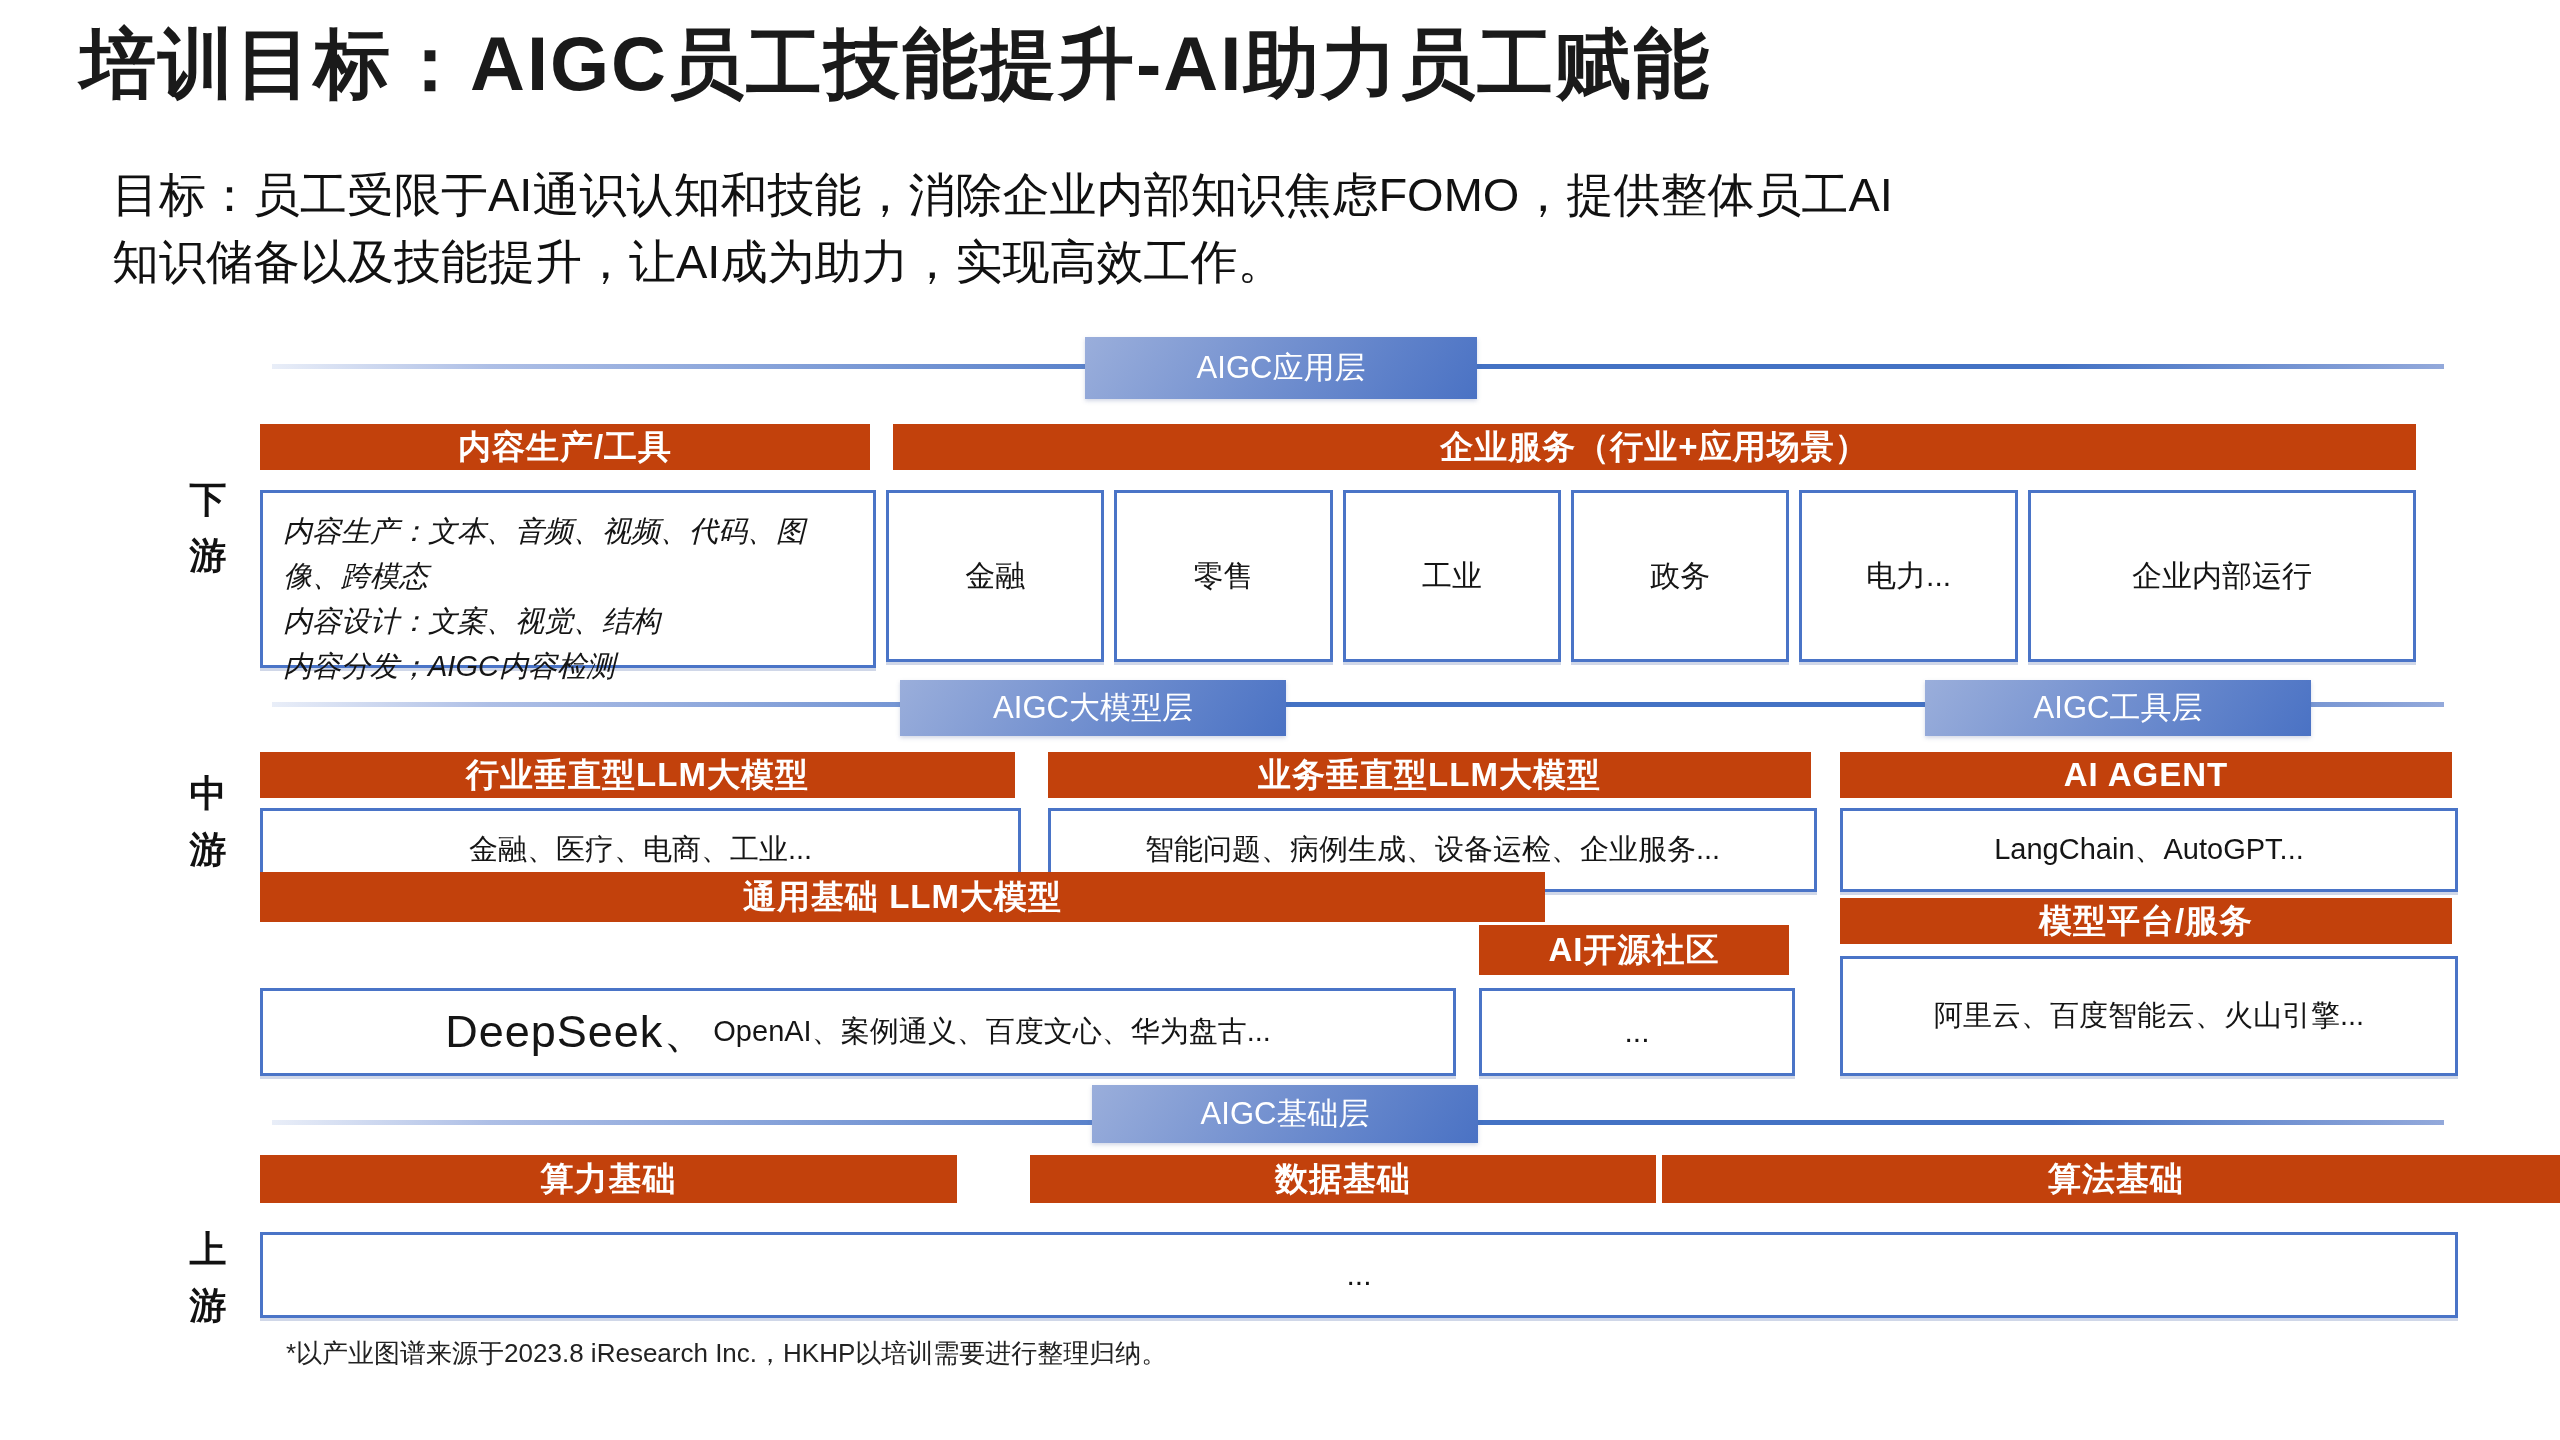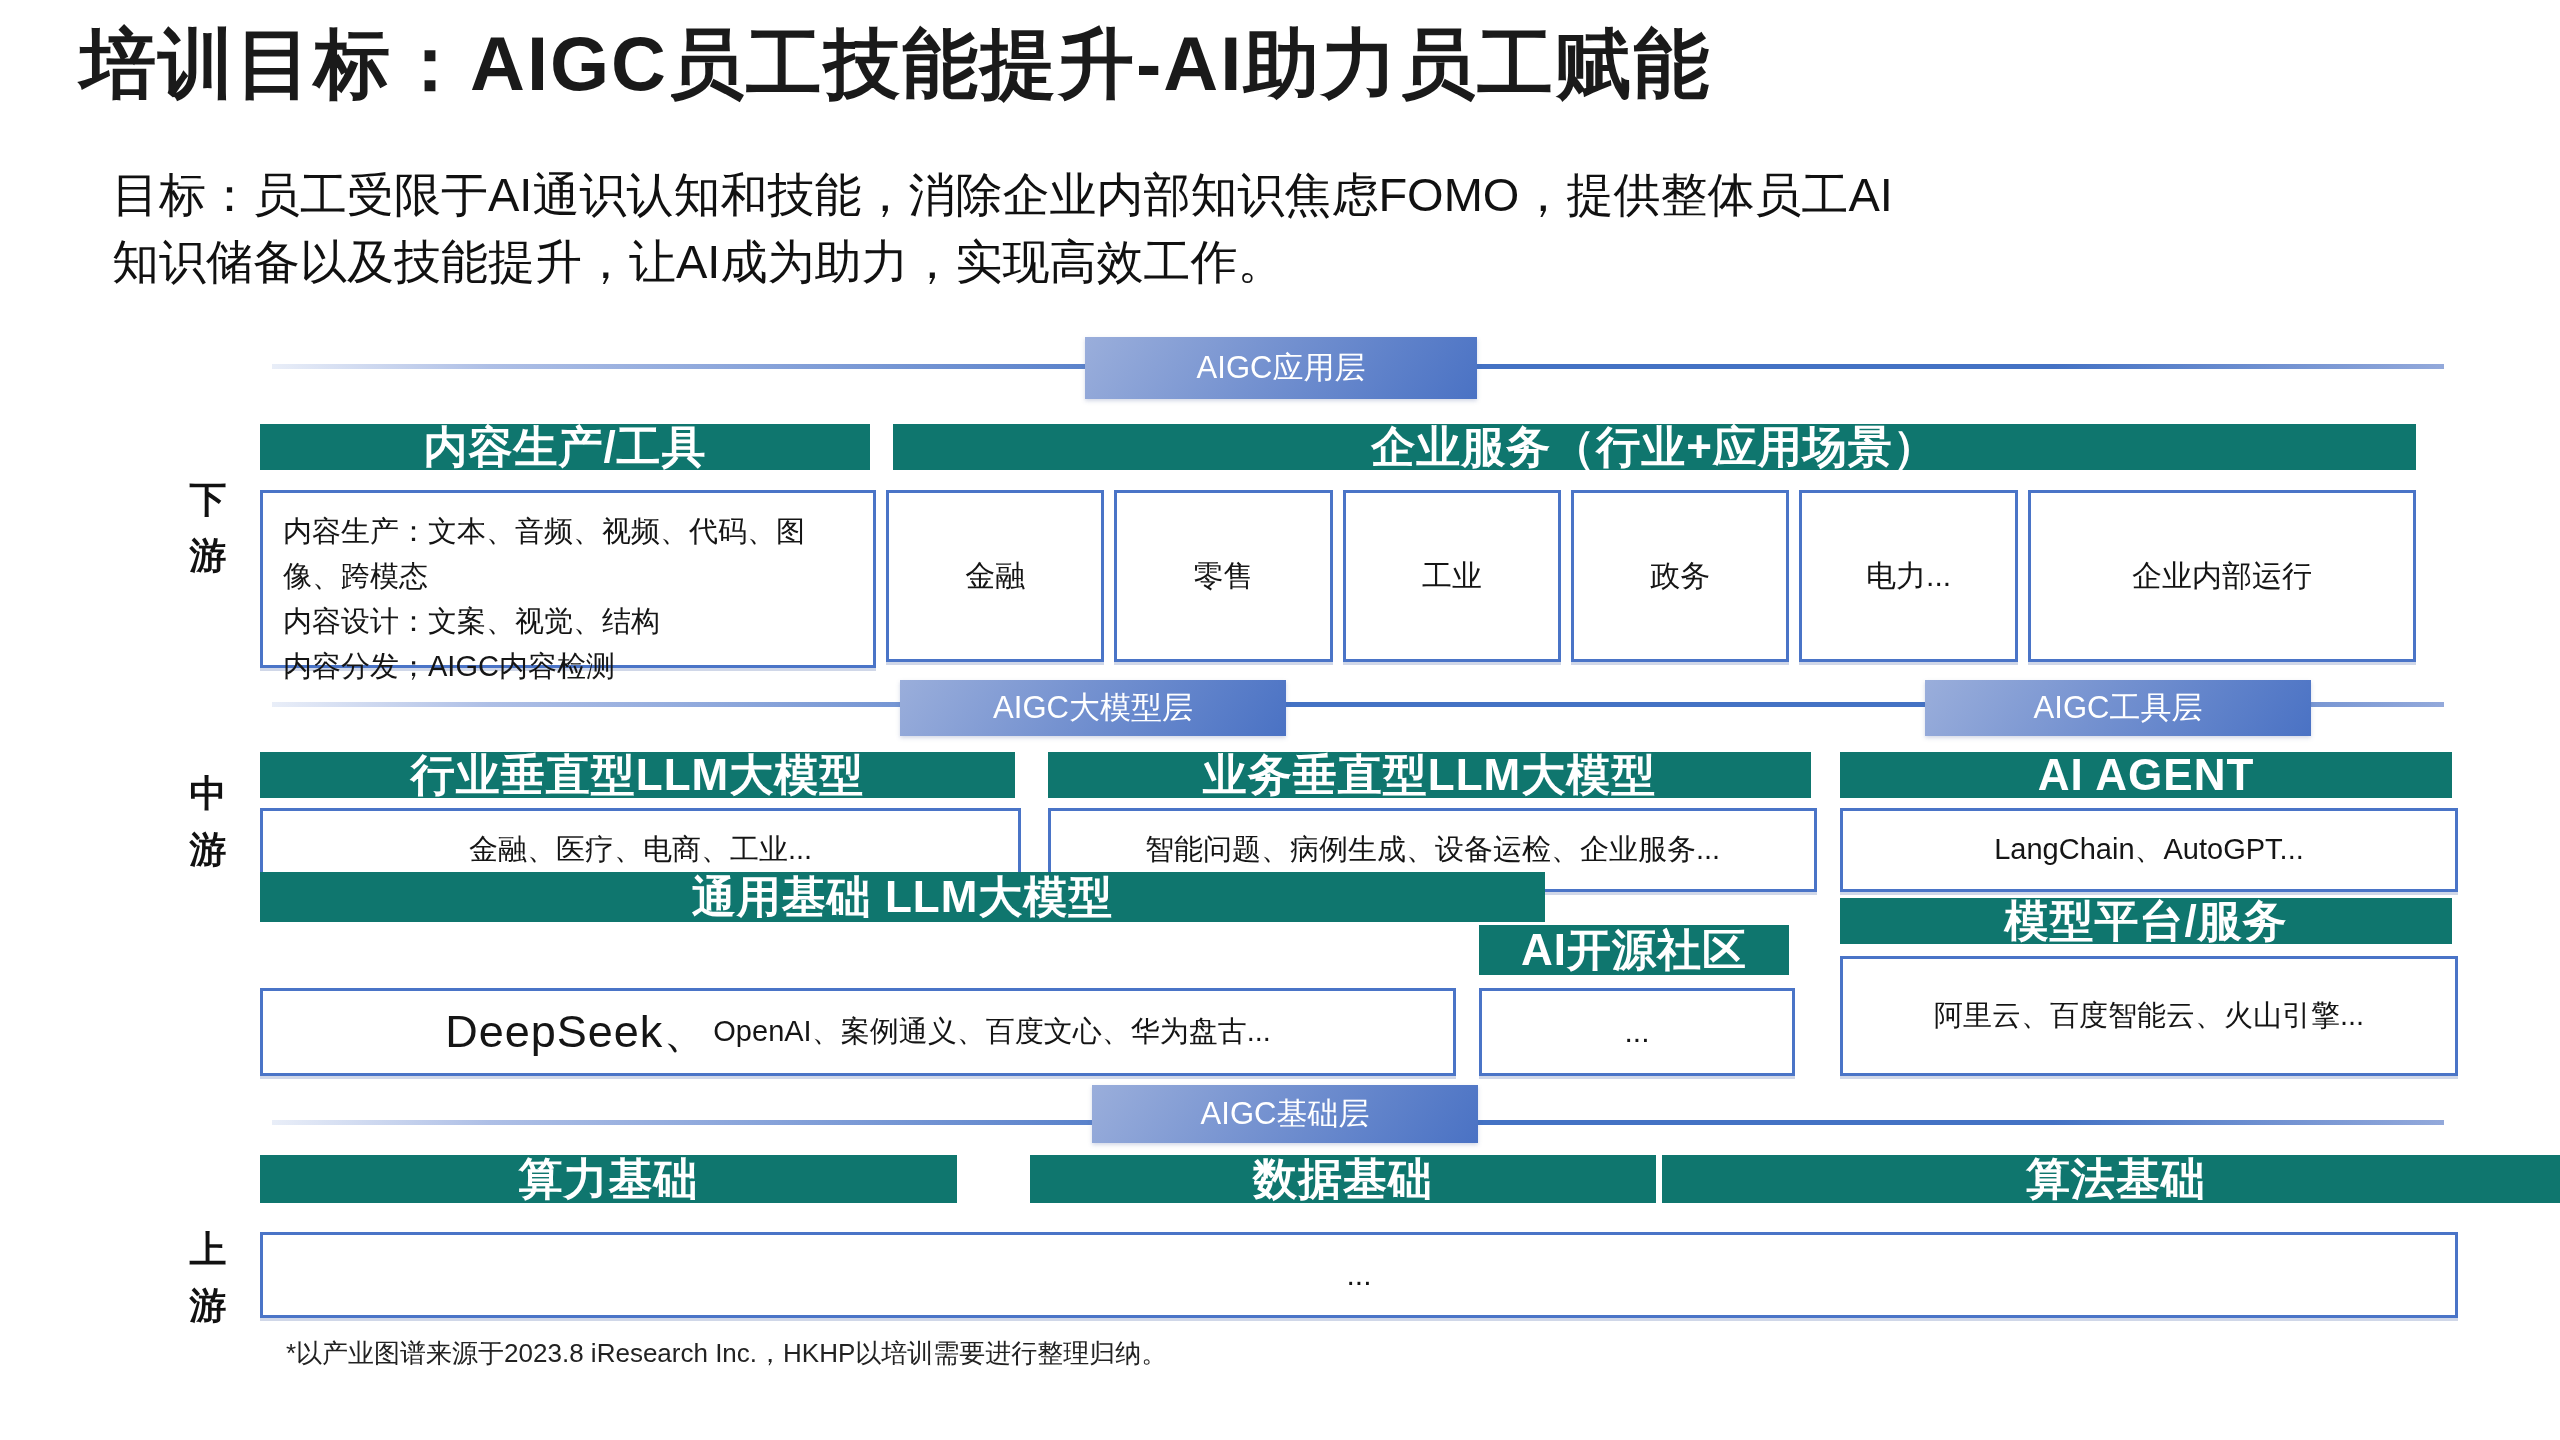--- a/index.html
+++ b/index.html
@@ -21,28 +21,28 @@
     word-break:break-all;
   }
   .hline{height:5px;z-index:1;
     background:linear-gradient(90deg,#e9eef8 0%,#aebfe6 10%,#4472c4 45%,#4472c4 82%,#93a9db 100%);}
   .band{
     z-index:2;display:flex;align-items:center;justify-content:center;
     background:linear-gradient(125deg,#9aaedb 0%,#7592d0 45%,#4a72c4 100%);
     color:#fff;font-size:31px;font-weight:500;box-shadow:0 2px 4px rgba(80,100,160,.25);
   }
   .bar{
-    background:#0f766e;color:#fff;display:flex;align-items:center;justify-content:center;
-    font-size:44px;font-weight:600;letter-spacing:1px;
+    background:#c2410c;color:#fff;display:flex;align-items:center;justify-content:center;
+    font-size:33px;font-weight:600;letter-spacing:1px;
   }
   .box{
     background:#fff;border:3px solid #4a74c7;display:flex;align-items:center;justify-content:center;
     font-size:30px;color:#151515;text-align:center;box-shadow:0 3px 0 rgba(120,140,190,.35);
   }
-  .box.left-text{align-items:flex-start;justify-content:center;text-align:left;}
+  .box.left-text{align-items:flex-start;justify-content:center;text-align:left;font-style:italic;}
   .content-lines{padding:16px 20px;font-size:29px;line-height:1.55;}
   .industries{display:flex;gap:10px;}
   .industries .box{flex:1;}
   .industries .box.wide{flex:1.8;}
   .lead-big{font-size:45px;letter-spacing:1px;}
   .rest-small{font-size:29px;}
   .baseline-row{display:flex;align-items:center;justify-content:center;gap:4px;}
   .footnote{font-size:26px;color:#222;}
 </style>
 </head>

